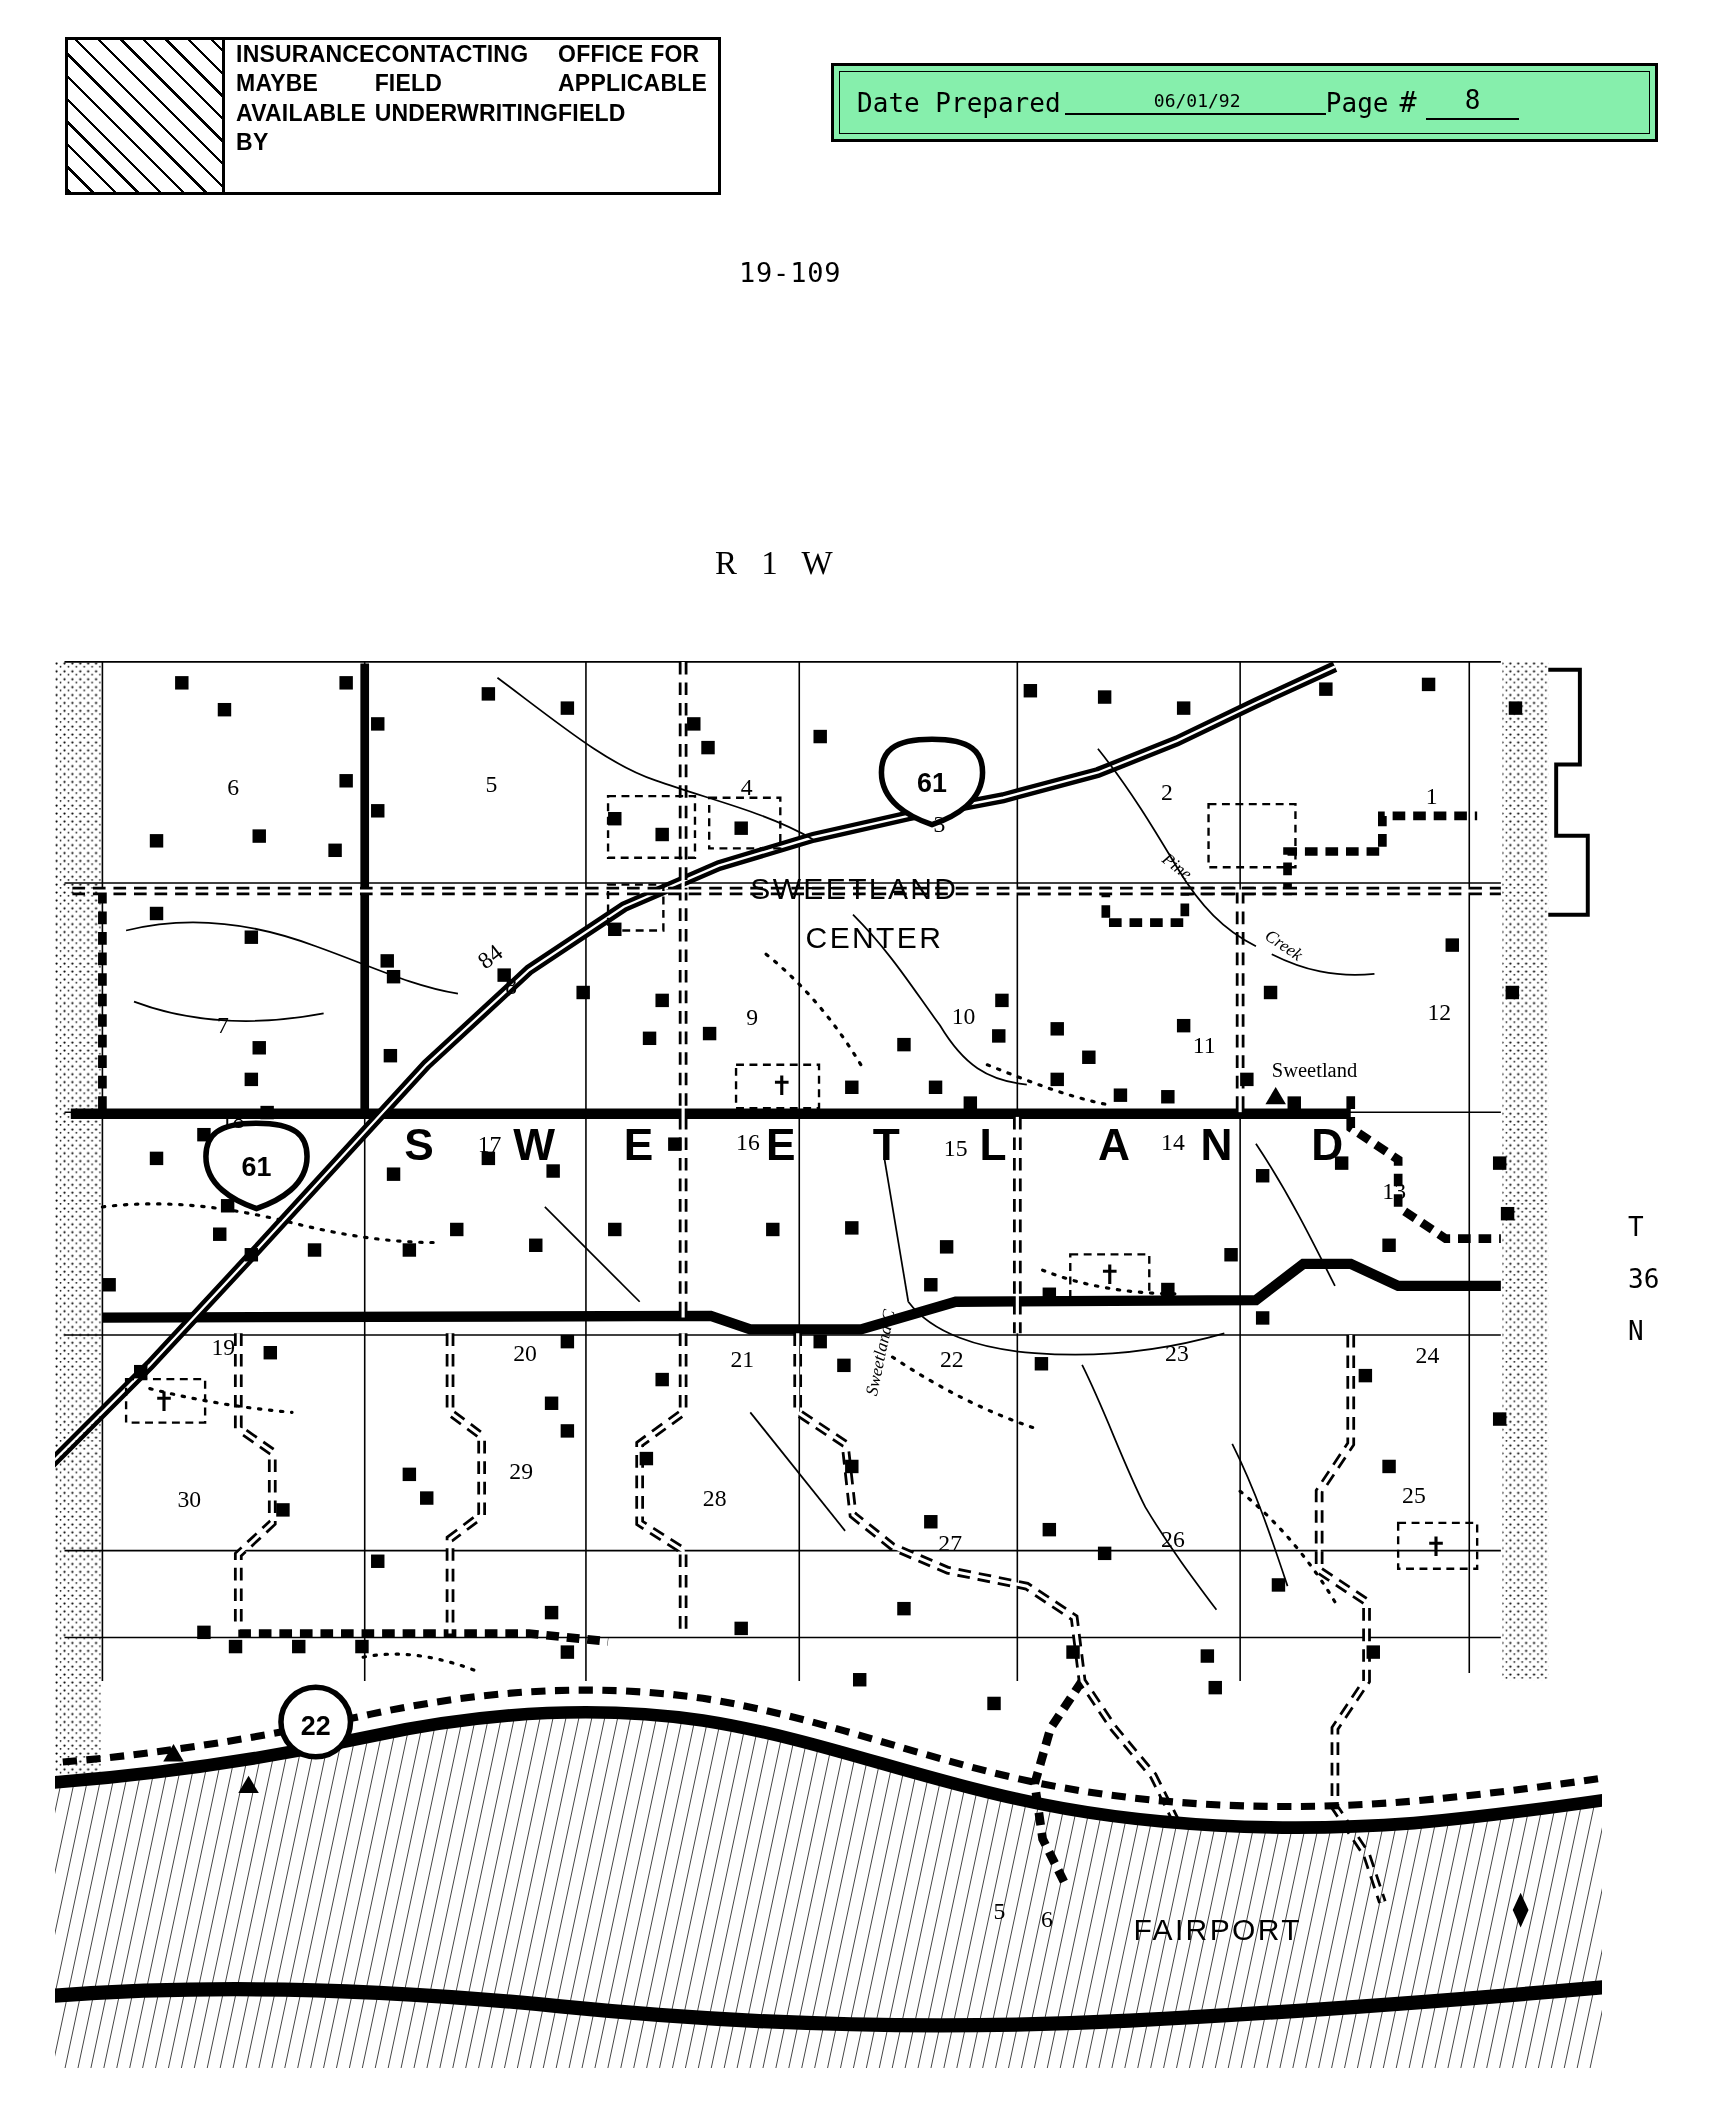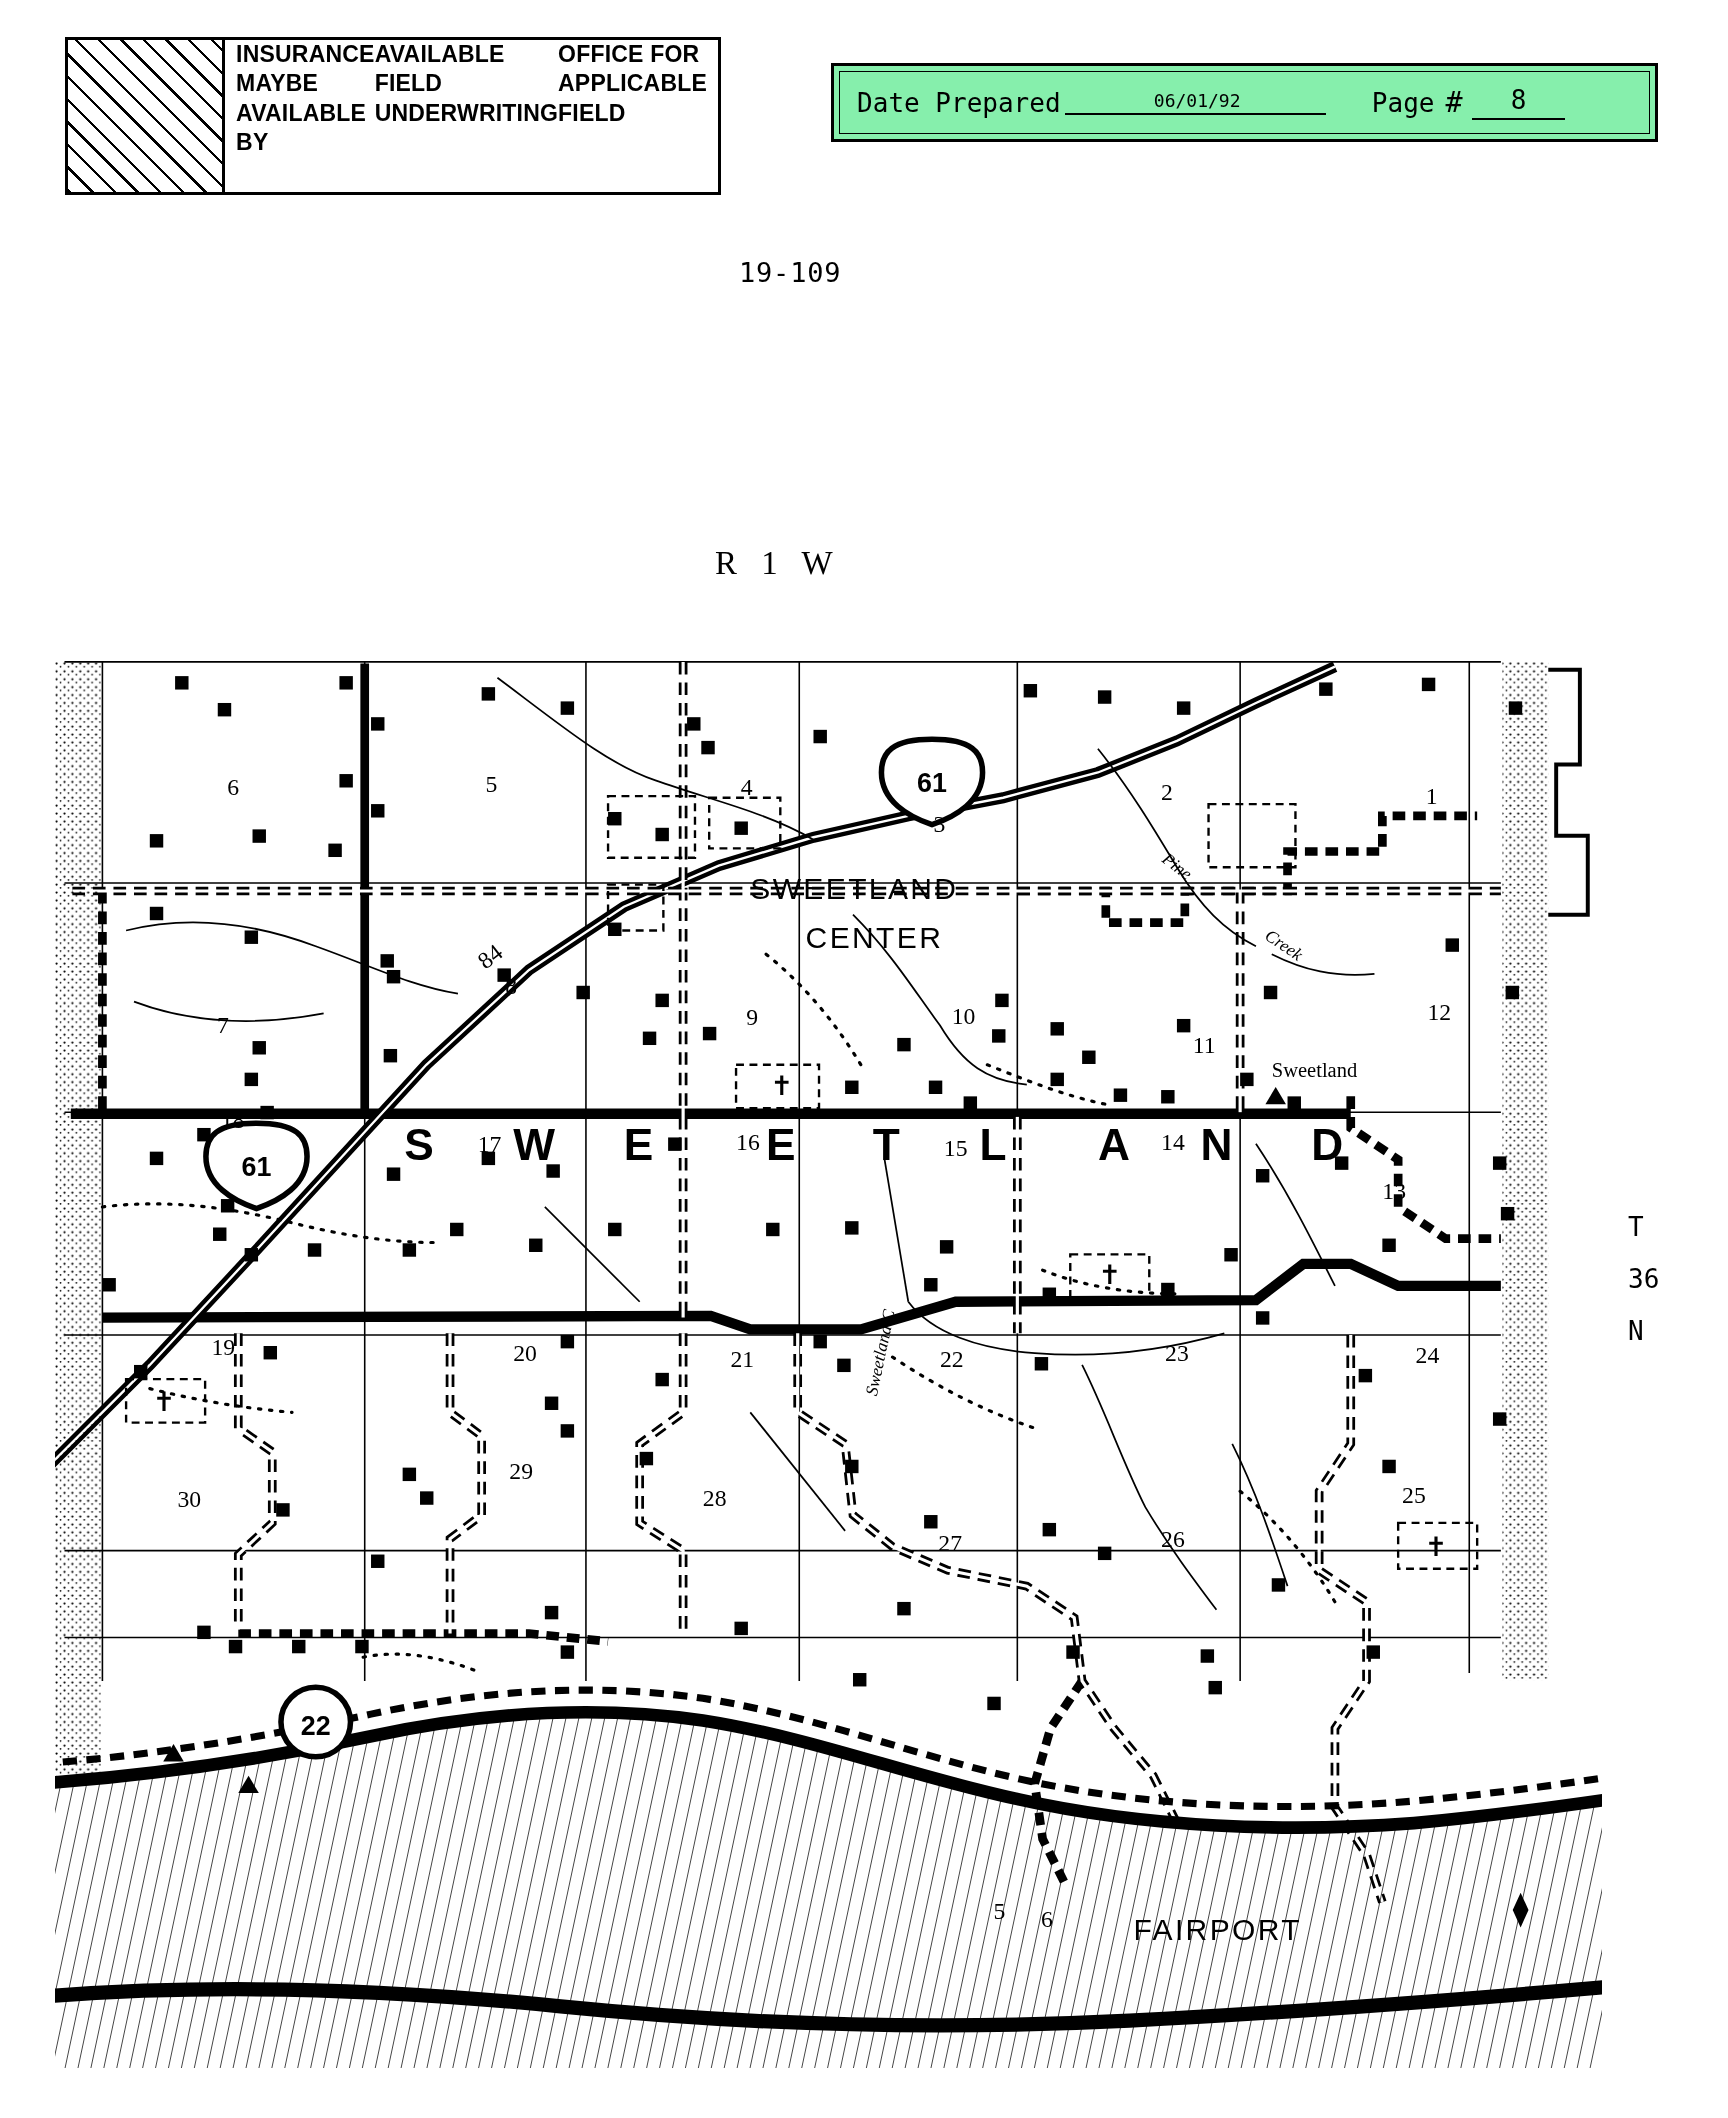--- a/index.html
+++ b/index.html
@@ -81,21 +81,20 @@
   .date-label { white-space: pre; }
   .date-value {
     border-bottom: 2.4px solid #000;
     padding: 0 14.2px 2.4px 17.4px;
     margin-left: 4.7px;
     min-width: 229px;
     text-align: center;
     font-size: 18px;
   }
   .page-label {
-    margin-left: 46px;
     white-space: pre;
   }
   .page-hash { margin-left: 11px; font-size: 28.4px; }
   .page-value {
     border-bottom: 2.4px solid #000;
     padding: 0 19px 2.4px 19px;
     margin-left: 9.5px;
     min-width: 55px;
     text-align: center;
   }
@@ -177,21 +176,21 @@
 </style>
 </head>
 <body>
 
 <div class="header-zone">
 
   <div class="insurance-box">
     <div class="hatch-cell"></div>
     <div class="insurance-text">
       <div>INSURANCE MAYBE AVAILABLE BY</div>
-      <div>AVAILABLE FIELD UNDERWRITING</div>
+      <div>CONTACTING FIELD UNDERWRITING</div>
       <div>OFFICE FOR APPLICABLE FIELD</div>
     </div>
   </div>
 
   <div class="date-box">
     <div class="date-box-inner">
       <span class="date-label">Date Prepared</span>
       <span class="date-value">06/01/92</span>
       <span class="page-label">Page</span>
       <span class="page-hash">#</span>

